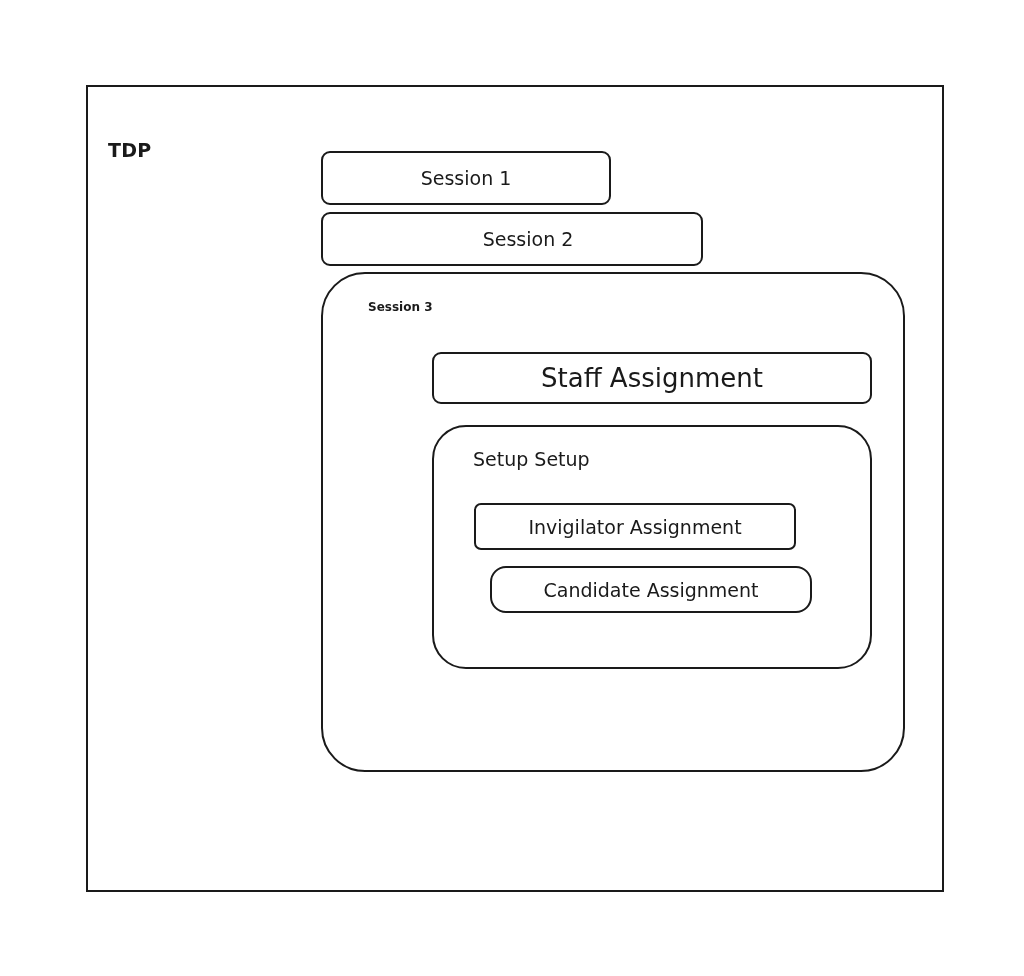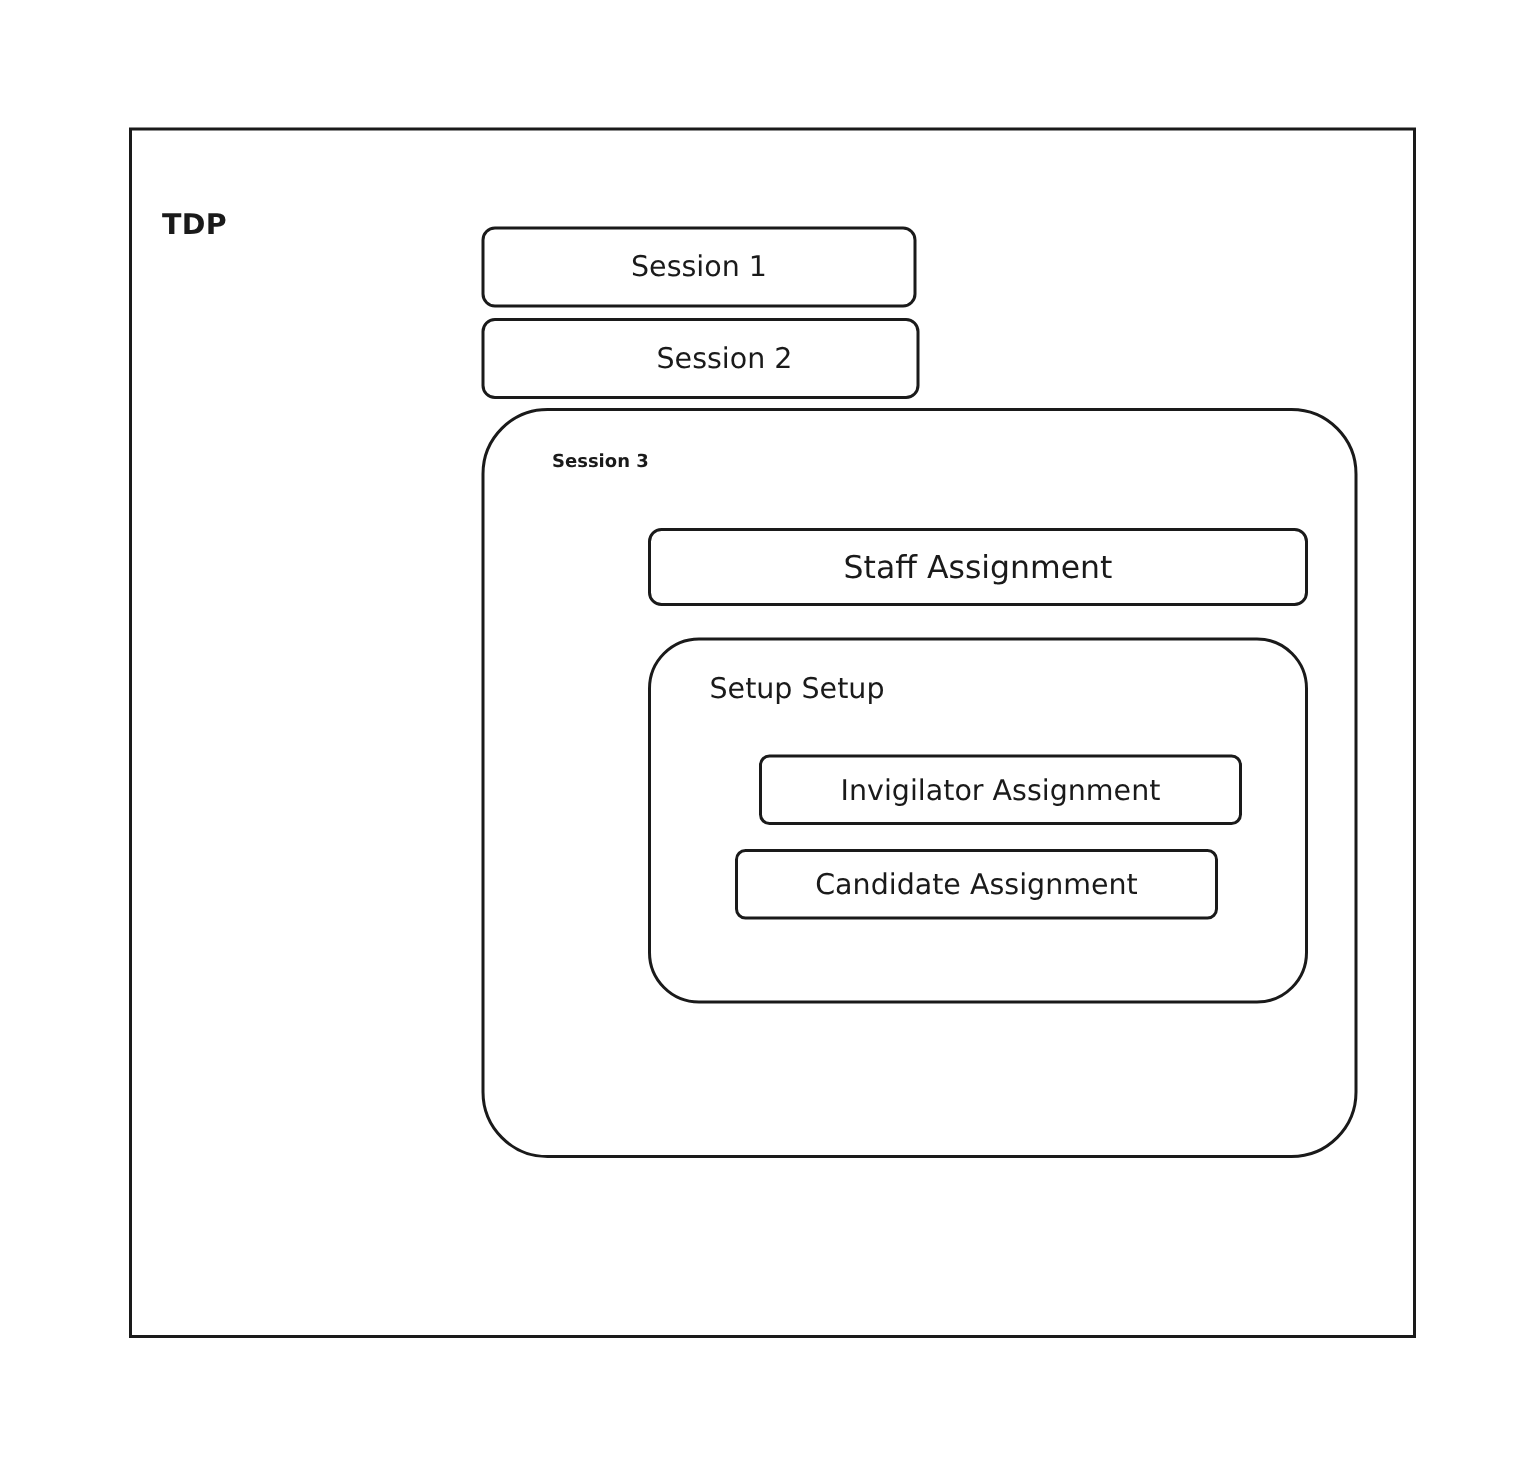--- a/index.html
+++ b/index.html
@@ -59,21 +59,21 @@
   }
   .session-1 {
     left: 321px;
     top: 151px;
     width: 290px;
     height: 54px;
   }
   .session-2 {
     left: 321px;
     top: 212px;
-    width: 292px;
+    width: 382px;
     height: 54px;
     padding-left: 32px;
   }
 
   
   .session3-box {
     position: absolute;
     left: 321px;
     top: 272px;
     width: 584px;
@@ -98,21 +98,21 @@
     top: 352px;
     width: 440px;
     height: 52px;
     box-sizing: border-box;
     border: 2px solid #1a1a1a;
     border-radius: 9px;
     background: #ffffff;
     display: flex;
     align-items: center;
     justify-content: center;
-    font-size: 21px;
+    font-size: 26px;
   }
 
   
   .room-box {
     position: absolute;
     left: 432px;
     top: 425px;
     width: 440px;
     height: 244px;
     box-sizing: border-box;
@@ -132,30 +132,31 @@
     box-sizing: border-box;
     border: 2px solid #1a1a1a;
     border-radius: 7px;
     background: #ffffff;
     display: flex;
     align-items: center;
     justify-content: center;
     font-size: 19px;
   }
   .invigilator-bar {
-    left: 506px;
+    left: 474px;
     top: 503px;
     width: 322px;
     height: 47px;
   }
   .candidate-bar {
     left: 490px;
     top: 566px;
     width: 322px;
     height: 47px;
+    border-radius: 16px;
   }
 </style>
 </head>
 <body>
 
 <div class="canvas">
 
   <div class="tdp-box">
     <div class="tdp-label">TDP</div>
   </div>

